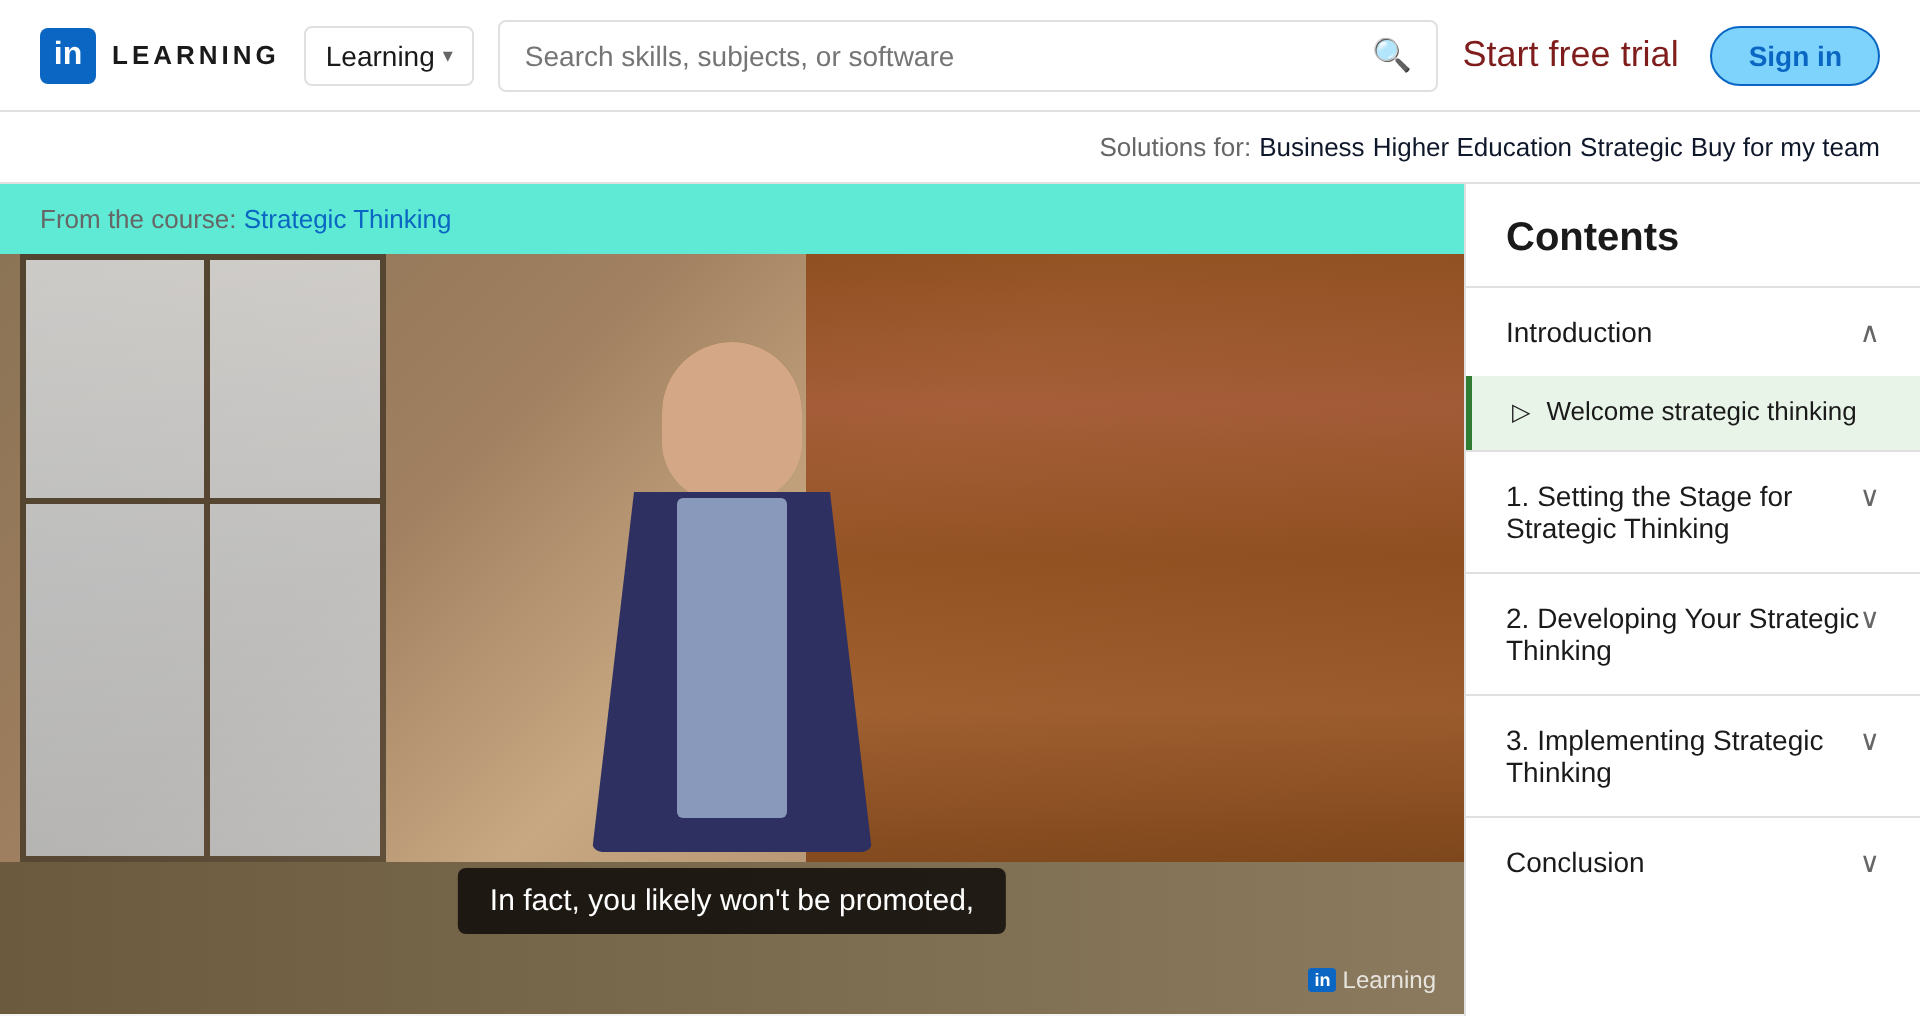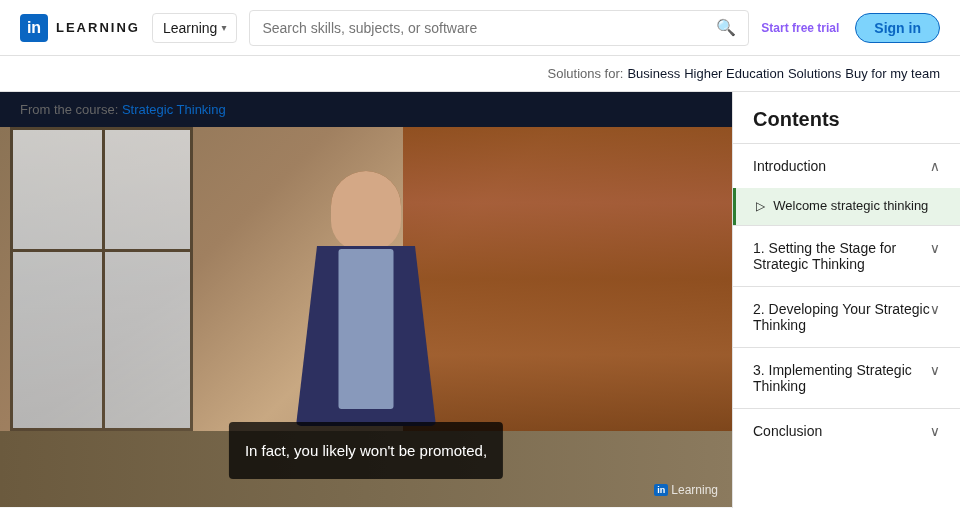--- a/index.html
+++ b/index.html
@@ -83,23 +83,23 @@
       padding: 0;
     }
     .header-right {
       display: flex;
       align-items: center;
       gap: 16px;
       margin-left: auto;
       flex-shrink: 0;
     }
     .start-free-trial {
-      font-size: 12px;
-      color: #8b5cf6;
-      font-weight: 700;
+      font-size: 18px;
+      color: #7f1d1d;
+      font-weight: 400;
       cursor: pointer;
       white-space: nowrap;
     }
     .sign-in-btn {
       padding: 6px 18px;
       border: 1.5px solid #0a66c2;
       border-radius: 20px;
       color: #0a66c2;
       font-size: 14px;
       font-weight: 600;
@@ -138,21 +138,21 @@
     .video-panel {
       flex: 1;
       background: #f5f5f5;
       position: relative;
       overflow: hidden;
     }
     .breadcrumb {
       padding: 10px 20px;
       font-size: 13px;
       color: #666;
-      background: #0f172a;
+      background: #5eead4;
     }
     .breadcrumb a {
       color: #0a66c2;
       text-decoration: none;
       font-weight: 500;
     }
     .video-container {
       position: relative;
       width: 100%;
       height: calc(100% - 36px);
@@ -271,26 +271,26 @@
       transform: translateX(-50%);
       width: 55px;
       height: 160px;
       background: #8899bb;
       border-radius: 3px;
       z-index: 1;
     }
 
     .subtitle-bar {
       position: absolute;
-      bottom: 28px;
+      bottom: 40px;
       left: 50%;
       transform: translateX(-50%);
       background: rgba(0,0,0,0.75);
       color: white;
-      padding: 20px 16px;
+      padding: 8px 16px;
       border-radius: 4px;
       font-size: 15px;
       white-space: nowrap;
       text-align: center;
     }
     .linkedin-watermark {
       position: absolute;
       bottom: 10px;
       right: 14px;
       color: rgba(255,255,255,0.8);
@@ -400,21 +400,21 @@
   <div class="header-right">
     <span class="start-free-trial">Start free trial</span>
     <button class="sign-in-btn">Sign in</button>
   </div>
 </header>
 
 <div class="sub-header">
   <span class="solutions-label">Solutions for:</span>
   <span class="sub-link">Business</span>
   <span class="sub-link">Higher Education</span>
-  <span class="sub-link">Solutions</span>
+  <span class="sub-link">Strategic</span>
   <span class="sub-link">Buy for my team</span>
 </div>
 
 <div class="main-content">
 
   <div class="video-panel">
     <div class="breadcrumb">
       <span>From the course:</span>
       <a>Strategic Thinking</a>
     </div>

